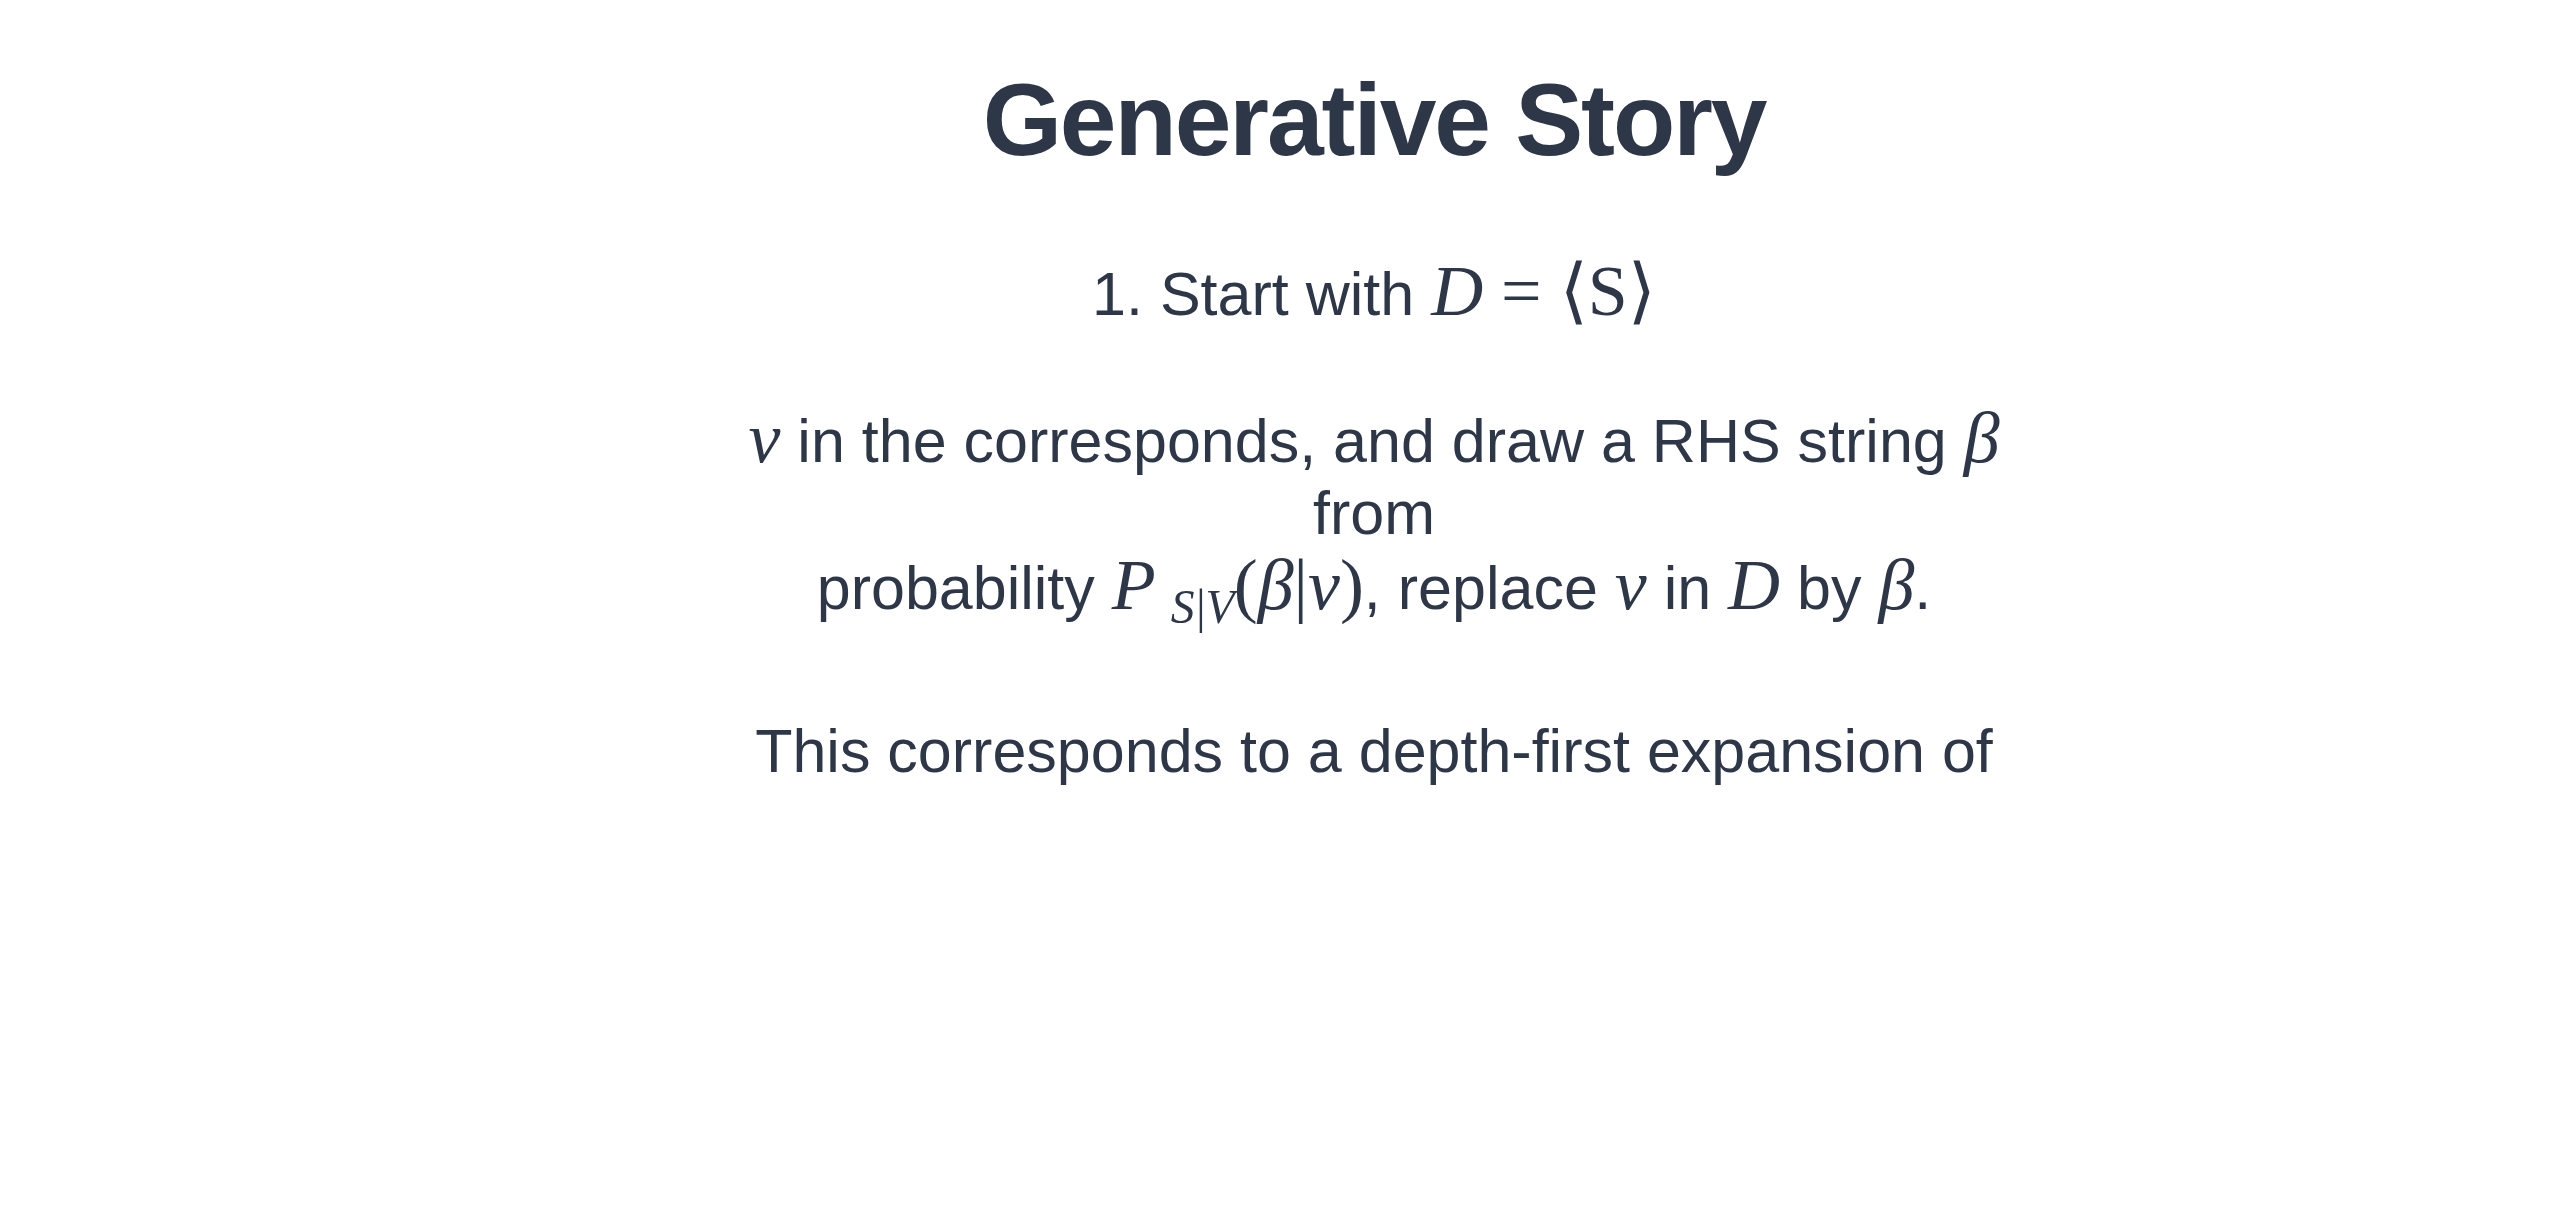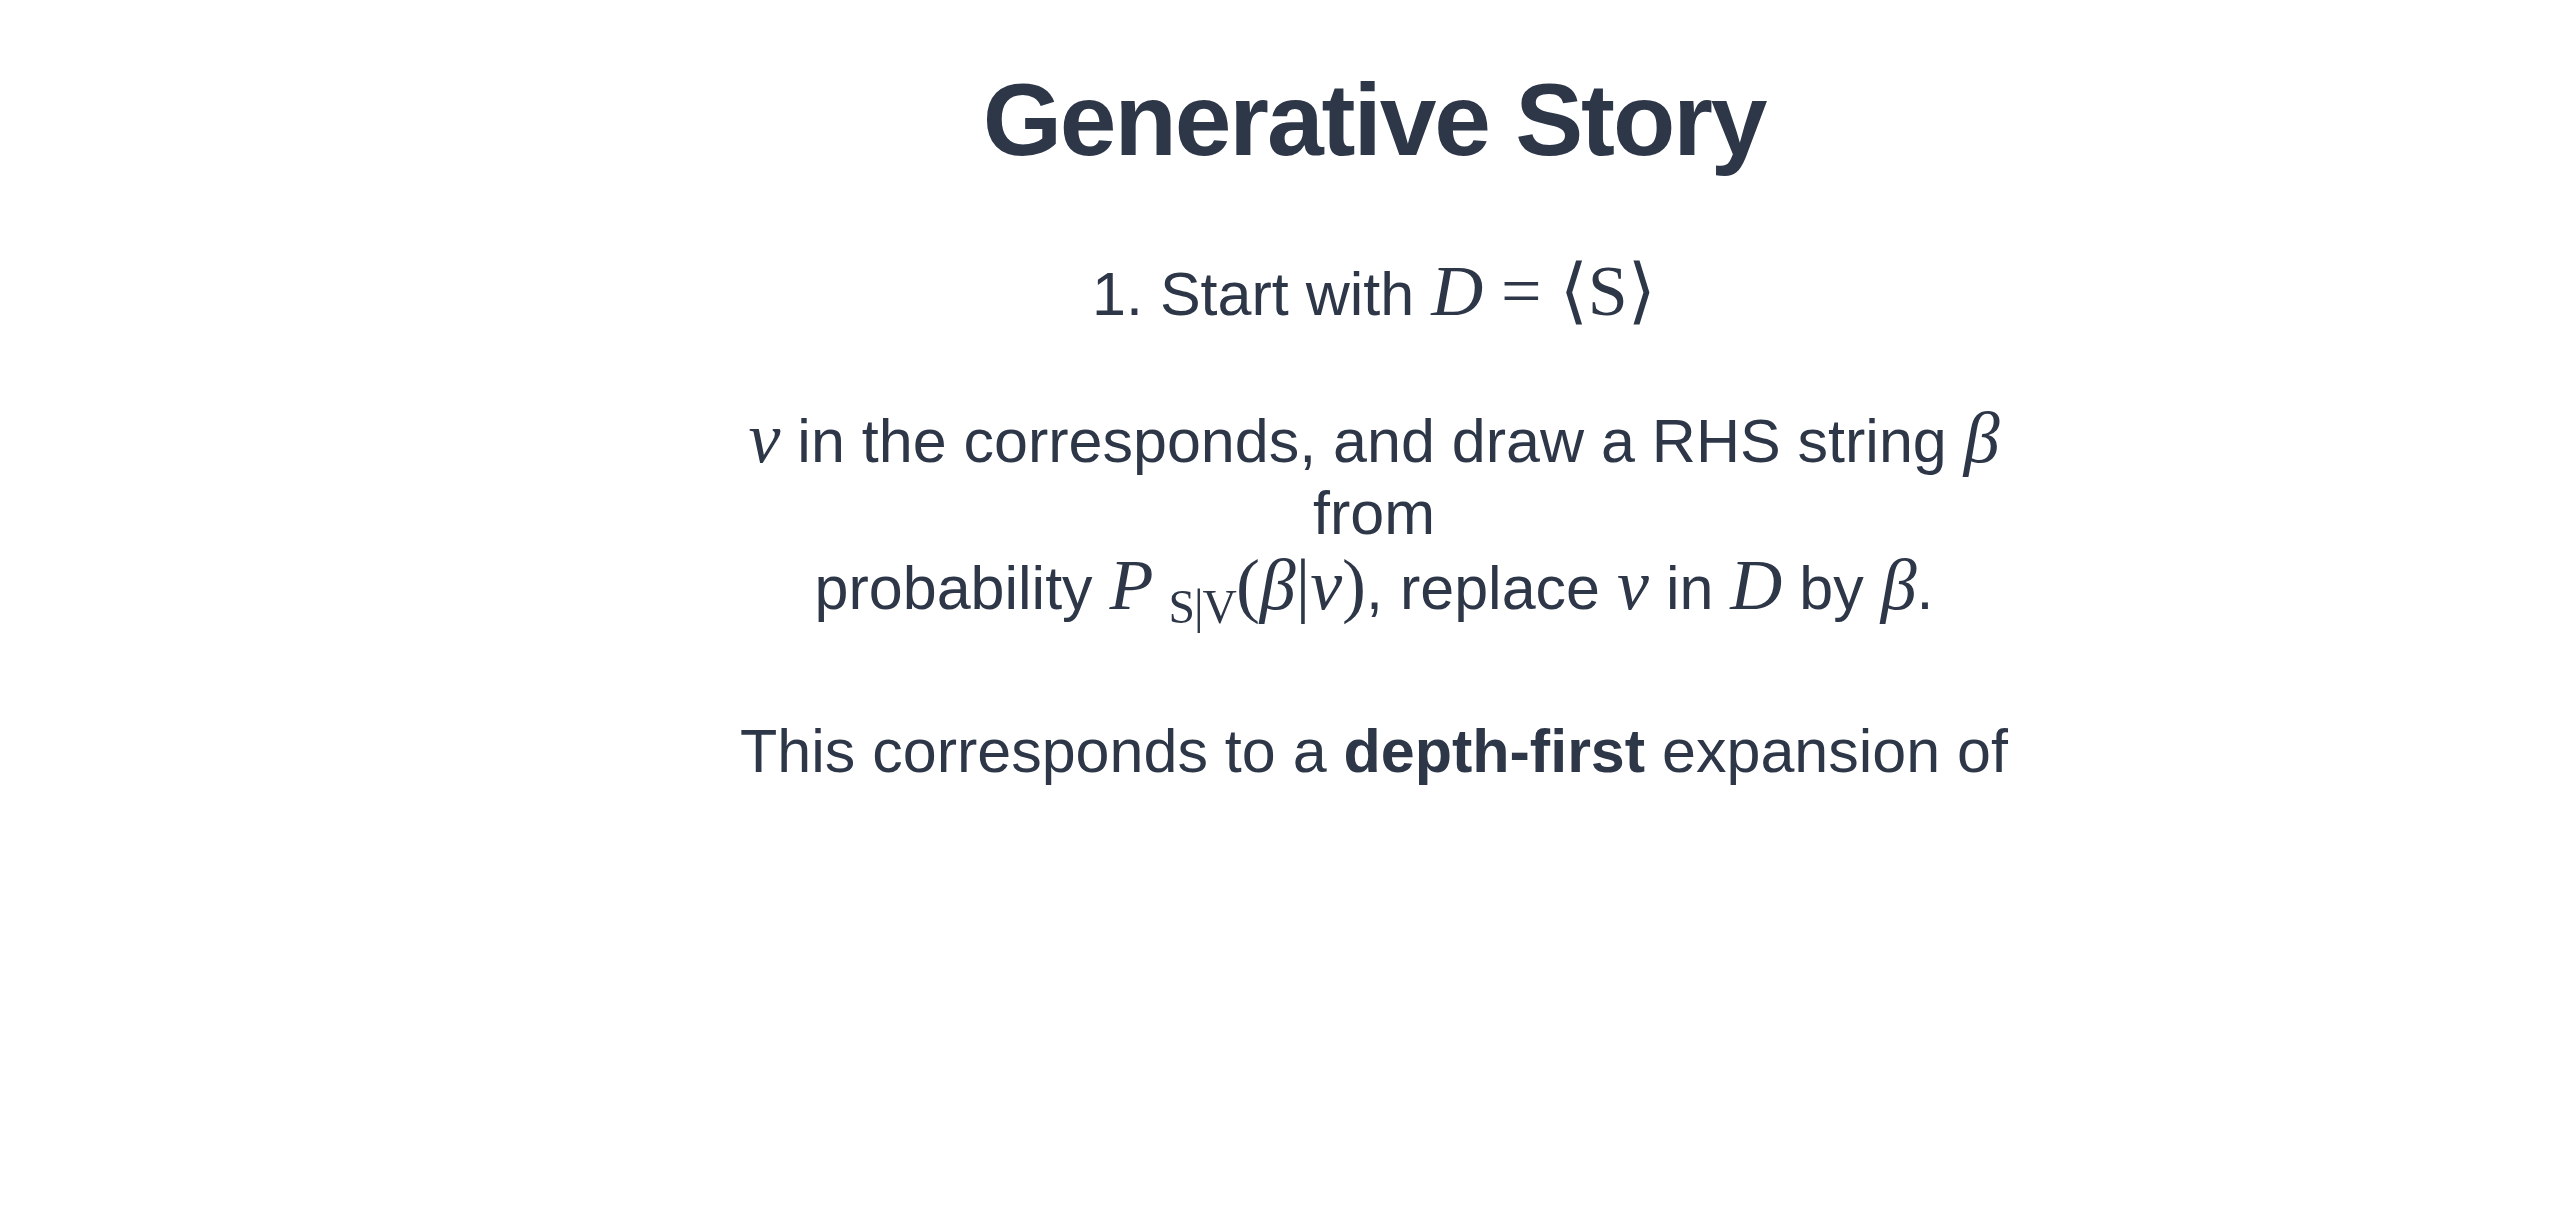--- a/index.html
+++ b/index.html
@@ -36,26 +36,27 @@
   }
   .para + .para { margin-top: 72px; }
   .line { display: block; }
   
   .seg-mi, .seg-mr, .seg-msub {
     font-family: "Liberation Serif", serif;
   }
   .seg-mi { font-style: italic; font-size: 1.18em; }
   .seg-mr { font-style: normal; font-size: 1.18em; }
   .seg-msub {
+    font-style: italic;
     font-size: 0.78em;
     vertical-align: -0.28em;
     letter-spacing: -1px;
     margin-left: 15px;
   }
-  .seg-b { font-weight: 700; }
+  .seg-b { font-weight: 400; }
   .seg-a {
     color: var(--link-color, #2e6ae3);
     text-decoration: underline;
     text-decoration-thickness: 3.6px;
     text-underline-offset: 8.2px;
     cursor: pointer;
   }
 </style>
 </head>
 <body>

